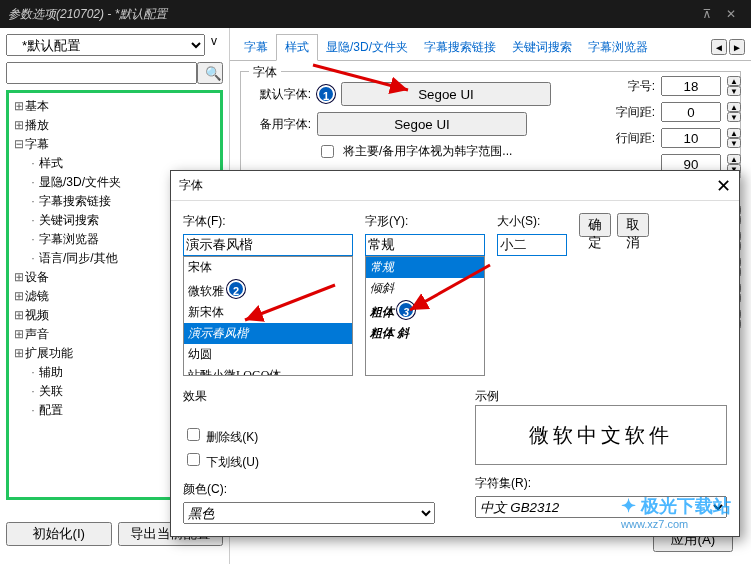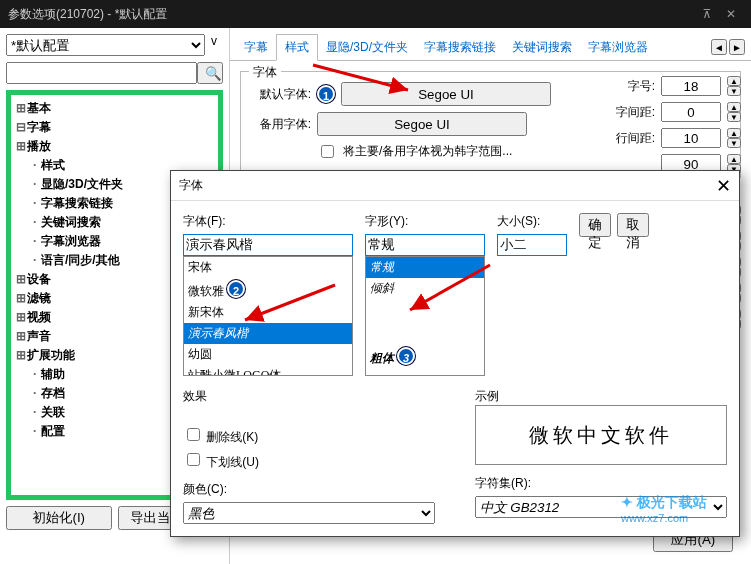--- a/index.html
+++ b/index.html
@@ -1,31 +1,31 @@
 <!DOCTYPE html>
 <html><head>
 <meta charset="utf-8">
 <style>
 * { box-sizing: border-box; font-family: "Microsoft YaHei", sans-serif; }
 body { margin: 0; background: #fff; width: 751px; height: 564px; overflow: hidden; font-size: 12px; }
 .titlebar { background: #1a1a1a; color: #ccc; height: 28px; display: flex; align-items: center; padding: 0 8px; }
-.titlebar .ti { flex: 1; }
+.titlebar .ti { flex: 1; font-style: italic; }
 .titlebar .btn { width: 24px; text-align: center; color: #999; }
 .main { display: flex; height: 536px; }
 .left { width: 230px; border-right: 1px solid #ccc; padding: 6px; }
 .combo { display: flex; margin-bottom: 6px; }
-.combo select { flex: 1; height: 22px; }
+.combo select { flex: 1; height: 22px; padding-left: 11px; }
 .search { display: flex; margin-bottom: 6px; }
 .search input { flex: 1; height: 22px; }
 .search button { width: 26px; height: 22px; }
-.tree { border: 5px solid #22c55e; height: 410px; overflow: auto; padding: 4px; font-weight: bold; }
+.tree { border: 3px solid #22c55e; height: 410px; overflow: auto; padding: 4px; }
 .node { padding: 1px 0; white-space: nowrap; }
 .node .tw { display: inline-block; width: 12px; text-align: center; color: #666; }
 .d1 { padding-left: 14px; }
-.btns { display: flex; gap: 6px; margin-top: 6px; }
+.btns { display: flex; gap: 6px; margin-top: 22px; }
 .btns button { flex: 1; height: 24px; }
 .right { flex: 1; position: relative; }
 .tabs { display: flex; padding: 6px 6px 0; border-bottom: 1px solid #bbb; align-items: center; }
 .tab { padding: 4px 8px; color: #06c; cursor: pointer; }
 .tab.active { border: 1px solid #bbb; border-bottom: 1px solid #fff; margin-bottom: -1px; background: #fff; }
 .nav { margin-left: auto; display: flex; gap: 2px; }
 .nav button { width: 16px; height: 16px; font-size: 10px; padding: 0; }
 .pane { padding: 10px; }
 .fs { border: 1px solid #bbb; padding: 10px; position: relative; }
 .fs > .lg { position: absolute; top: -8px; left: 8px; background: #fff; padding: 0 4px; }
@@ -47,30 +47,30 @@
 .dlg .hdr .x { font-size: 18px; cursor: pointer; }
 .dlg .body { padding: 12px; display: flex; gap: 12px; }
 .col { display: flex; flex-direction: column; }
 .col > label { margin-bottom: 4px; }
 .col input.sel { height: 22px; border: 1px solid #0078d7; padding: 2px; }
 .list { border: 1px solid #888; height: 120px; overflow: auto; background: #fff; }
 .list .it { padding: 2px 4px; cursor: pointer; }
 .list .it.sel { background: #0078d7; color: #fff; }
 .list.fontlist .it { font-family: serif; }
 .it.cursive { font-style: italic; font-family: cursive; }
-.it.bold { font-weight: bold; margin-top: 46px; }
+.it.bold { font-weight: bold; }
 .dlgbtns { display: flex; flex-direction: row; gap: 6px; width: 70px; }
 .dlgbtns button { height: 24px; }
 .eff { padding: 0 12px 12px; display: flex; gap: 40px; }
 .effcol { flex: 1; }
 .sample { border: 1px solid #888; height: 60px; display: flex; align-items: center; justify-content: center; font-size: 20px; font-family: serif; letter-spacing: 4px; }
 .effcol select { width: 100%; height: 22px; margin-top: 4px; font-style: italic; }
 .colorchip { display: inline-block; width: 20px; height: 12px; background: #000; vertical-align: middle; margin-right: 4px; }
 .watermark { position: absolute; right: 10px; bottom: 10px; width: 120px; height: 60px; opacity: 0.7; pointer-events: none; }
-.watermark .logo { color: #0099ff; font-size: 14px; font-weight: bold; }
+.watermark .logo { color: #0099ff; font-size: 18px; font-weight: bold; }
 .watermark .url { color: #0077cc; font-size: 11px; }
 .applybtn { position: absolute; right: 18px; bottom: 12px; width: 80px; height: 24px; }
 .arrow { position: absolute; pointer-events: none; }
 </style>
 </head>
 <body>
 
 <div class="titlebar">
   <span class="ti">参数选项(210702) - *默认配置</span>
   <span class="btn">⊼</span>
@@ -84,35 +84,34 @@
         <option>*默认配置</option>
       </select>
       <span style="width:18px;text-align:center">v</span>
     </div>
     <div class="search">
       <input placeholder="" style="">
       <button>🔍</button>
     </div>
     <div class="tree">
       <div class="node"><span class="tw">⊞</span><span>基本</span></div>
+      <div class="node"><span class="tw">⊞</span><span>播放</span></div>
       <div class="node"><span class="tw">⊟</span><span>字幕</span></div>
-      <div class="node"><span class="tw">⊞</span><span>播放</span></div>
       <div class="node d1"><span class="tw">·</span><span>样式</span></div>
       <div class="node d1"><span class="tw">·</span><span>显隐/3D/文件夹</span></div>
       <div class="node d1"><span class="tw">·</span><span>字幕搜索链接</span></div>
       <div class="node d1"><span class="tw">·</span><span>关键词搜索</span></div>
       <div class="node d1"><span class="tw">·</span><span>字幕浏览器</span></div>
       <div class="node d1"><span class="tw">·</span><span>语言/同步/其他</span></div>
       <div class="node"><span class="tw">⊞</span><span>设备</span></div>
       <div class="node"><span class="tw">⊞</span><span>滤镜</span></div>
       <div class="node"><span class="tw">⊞</span><span>视频</span></div>
       <div class="node"><span class="tw">⊞</span><span>声音</span></div>
       <div class="node"><span class="tw">⊞</span><span>扩展功能</span></div>
       <div class="node d1"><span class="tw">·</span><span>辅助</span></div>
-      <div class="node d1"><span class="tw">·</span><span>存档</span></div>
       <div class="node d1"><span class="tw">·</span><span>关联</span></div>
       <div class="node d1"><span class="tw">·</span><span>配置</span></div>
     </div>
     <div class="btns">
       <button>初始化(I)</button>
       <button>导出当前配置</button>
     </div>
   </div>
 
   <div class="right">

